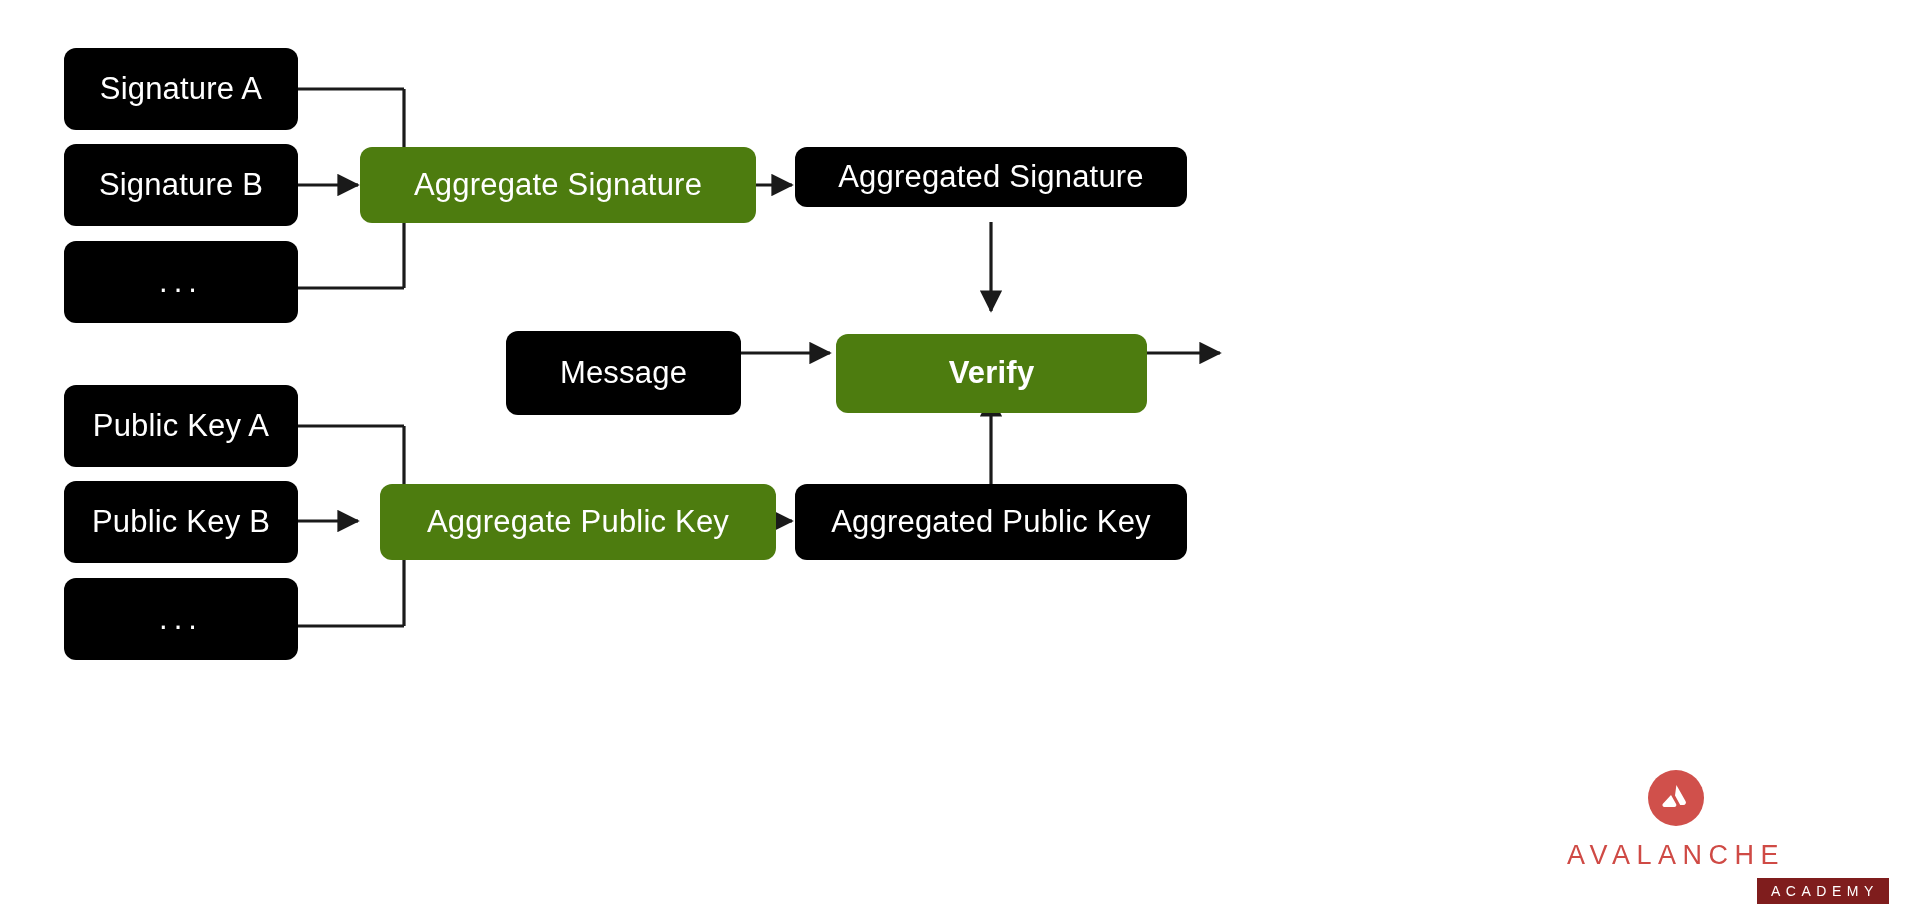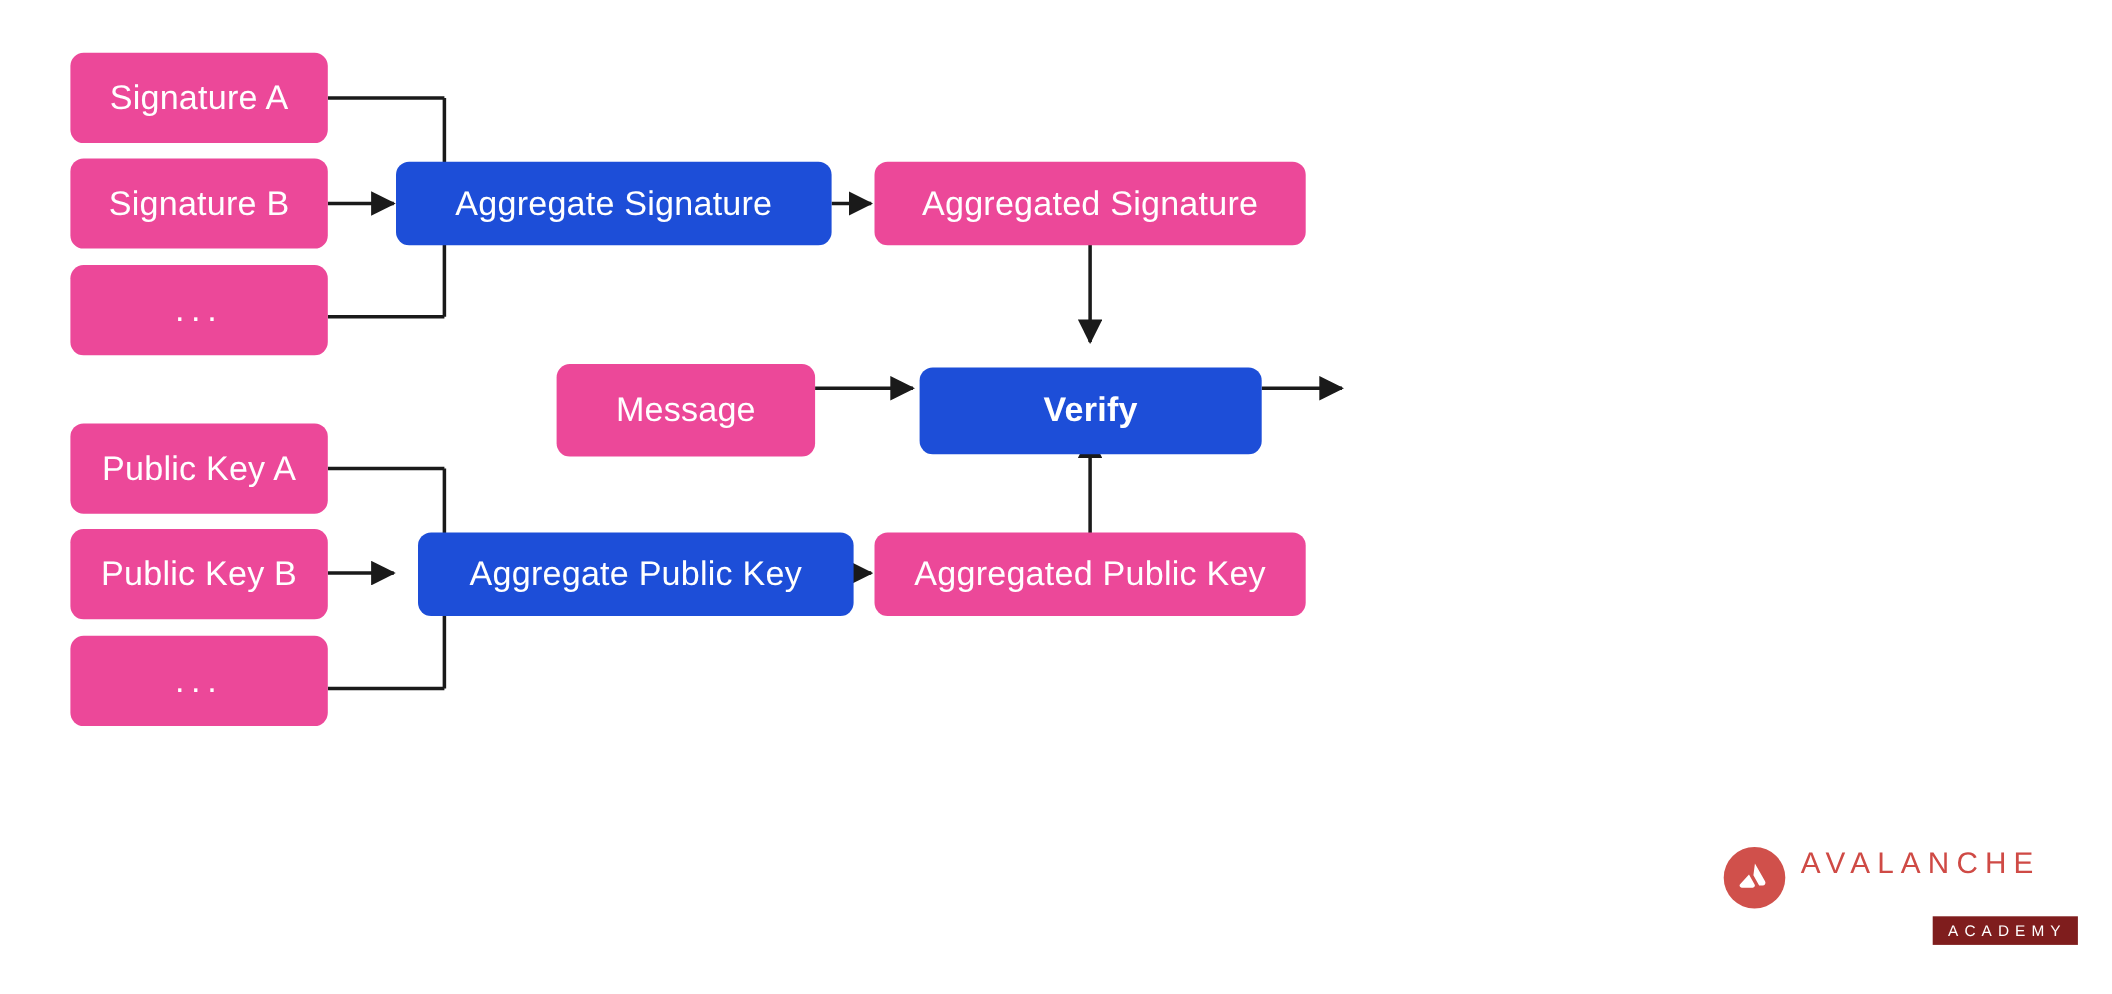--- a/index.html
+++ b/index.html
@@ -25,22 +25,22 @@
     align-items: center;
     justify-content: center;
     border-radius: 12px;
     color: #ffffff;
     font-size: 31px;
     line-height: 1.1;
     letter-spacing: 0.2px;
     white-space: nowrap;
     user-select: none;
   }
-  .node.blue  { background: #ec4899; }
-  .node.red   { background: #1d4ed8; }
+  .node.blue  { background: #000000; }
+  .node.red   { background: #4d7c0f; }
   .node.bold  { font-weight: bold; margin-top: 21px; }
   .node.ellipsis { font-size: 31px; letter-spacing: 6px; }
 
   svg#wires {
     position: absolute;
     left: 0;
     top: 0;
     width: 1920px;
     height: 904px;
     pointer-events: none;
@@ -53,22 +53,23 @@
     left: 1567px;
     top: 770px;
     width: 320px;
     height: 90px;
     display: flex;
     flex-direction: column;
     align-items: flex-start;
   }
   #logo-top {
     display: flex;
-    align-items: flex-start;
+    align-items: center;
     gap: 14px;
+    flex-direction: column;
   }
   #logo-mark {
     width: 56px;
     height: 56px;
     border-radius: 50%;
     background: #d0504b;
     display: flex;
     align-items: center;
     justify-content: center;
     flex: 0 0 auto;
@@ -135,21 +136,21 @@
     <span>Signature B</span>
   </div>
   <div class="node blue ellipsis" style="left:64px; top:241px; width:234px; height:82px;">
     <span>...</span>
   </div>
 
   <div class="node red" style="left:360px; top:147px; width:396px; height:76px;">
     <span>Aggregate Signature</span>
   </div>
 
-  <div class="node blue" style="left:795px; top:147px; width:392px; height:76px;">
+  <div class="node blue" style="left:795px; top:147px; width:392px; height:60px;">
     <span>Aggregated Signature</span>
   </div>
 
   <div class="node blue" style="left:506px; top:311px; width:235px; height:84px;margin-top:20px;">
     <span>Message</span>
   </div>
 
   <div class="node red bold" style="left:836px; top:313px; width:311px; height:79px;">
     <span>Verify</span>
   </div>

